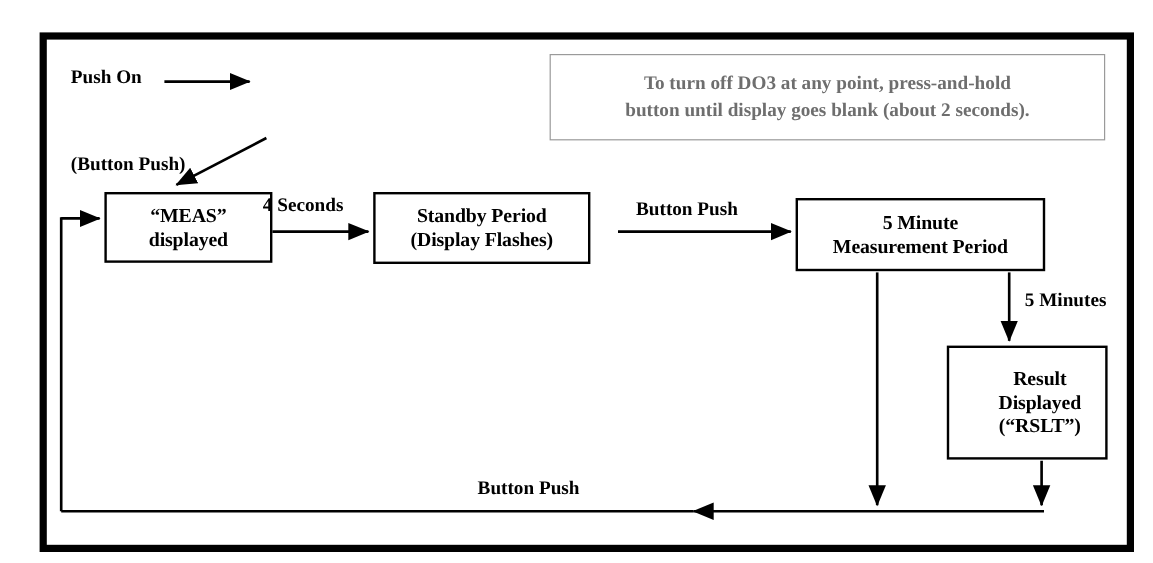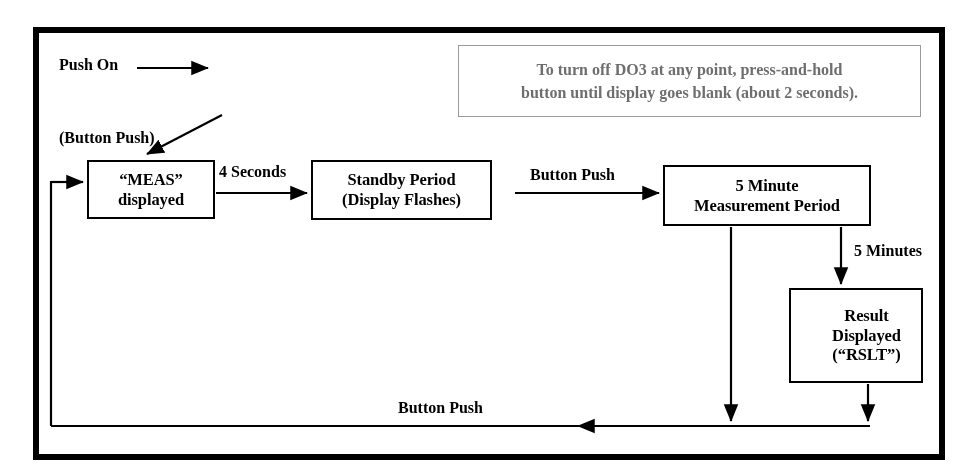--- a/index.html
+++ b/index.html
@@ -41,21 +41,21 @@
     justify-content: center;
     text-align: center;
     font-weight: bold;
     color: #000000;
     line-height: 1.20;
     letter-spacing: -0.1px;
   }
   .node .ln { display: block; white-space: nowrap; }
 
   #node-selftest { left: 212px; top: 46px;  width: 119px; height: 68px; font-size: 16.5px; }
-  #node-meas     { left: 87px;  top: 160px; width: 128px; height: 59px; font-size: 16.5px; }
+  #node-meas     { left: 87px;  top: 160px; width: 140px; height: 59px; font-size: 16.5px; }
   #node-standby  { left: 311px; top: 160px; width: 181px; height: 60px; font-size: 16.5px; }
   #node-measure  { left: 663px; top: 165px; width: 208px; height: 61px; font-size: 16.5px; }
   #node-result   { left: 789px; top: 288px; width: 134px; height: 95px; font-size: 16.5px; padding-left: 21px; }
 
   
   #note-box {
     position: absolute;
     left: 458px;
     top: 45px;
     width: 463px;

